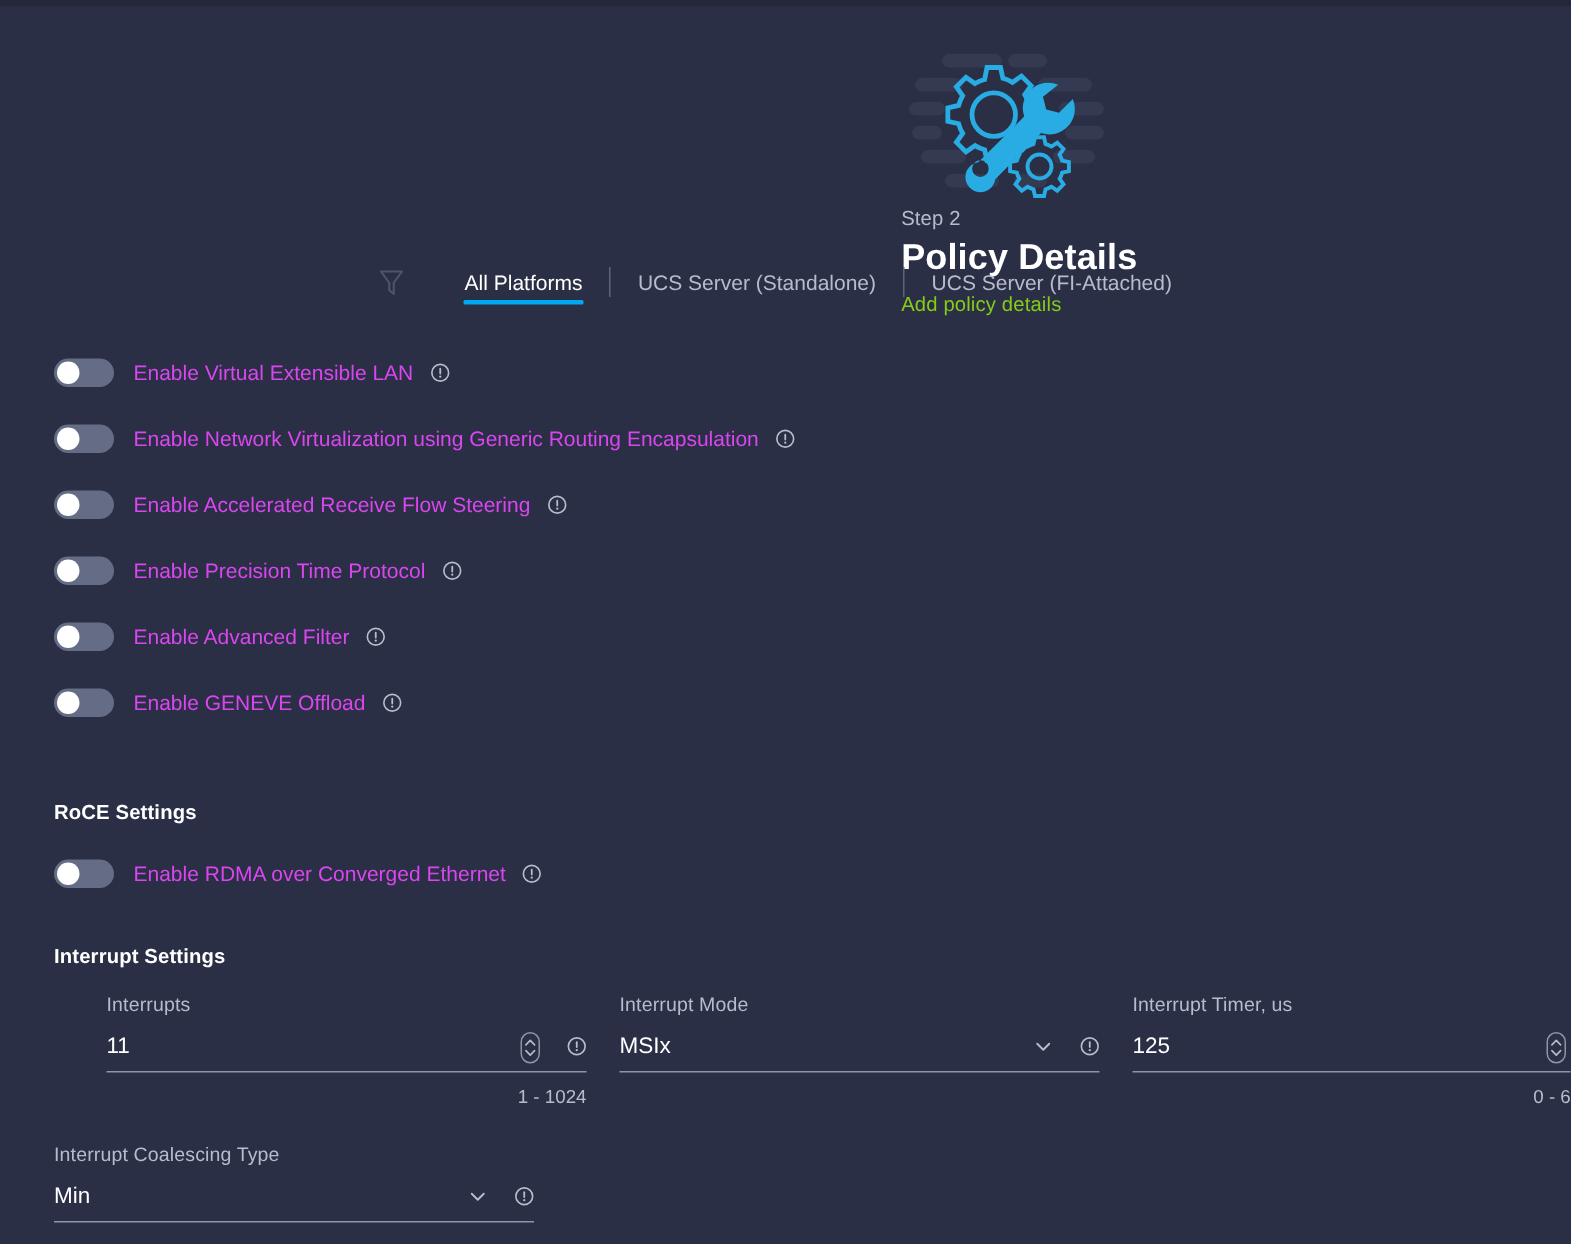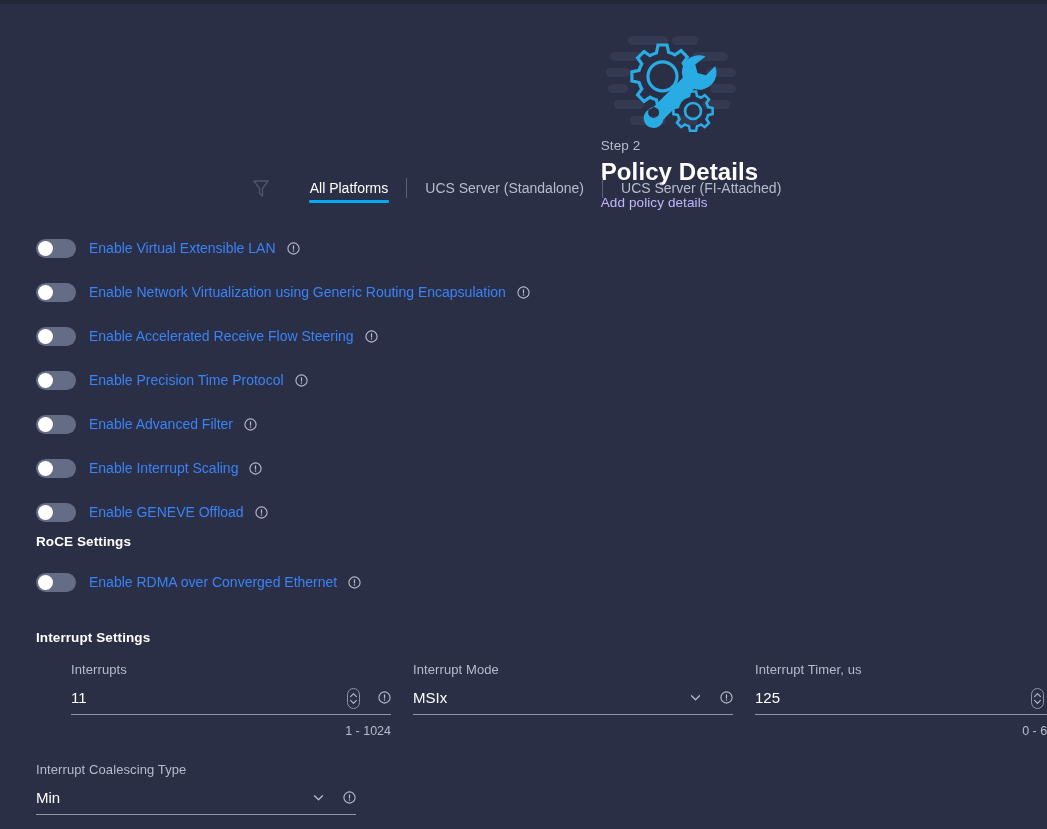--- a/index.html
+++ b/index.html
@@ -64,21 +64,21 @@
   .page-title {
     font-size: 24px;
     font-weight: bold;
     color: #ffffff;
     letter-spacing: .1px;
     margin-bottom: 9px;
   }
 
   .page-subtitle {
     font-size: 13.5px;
-    color: #c4b5fd;
+    color: #84cc16;
     letter-spacing: .1px;
   }
 
   
   .tabs-row {
     position: absolute;
     top: 168px;
     left: 0;
     width: 1047px;
     height: 40px;
@@ -164,21 +164,21 @@
     left: 2px;
     top: 2px;
     width: 15px;
     height: 15px;
     border-radius: 50%;
     background: #ffffff;
   }
 
   .toggle-label {
     font-size: 14px;
-    color: #3b82f6;
+    color: #d946ef;
     margin-left: 13px;
     white-space: nowrap;
   }
 
   .info-icon {
     margin-left: 11px;
     width: 13px;
     height: 13px;
     flex: 0 0 auto;
     display: inline-flex;
@@ -438,33 +438,20 @@
     <div class="toggle-label">Enable Advanced Filter</div>
     <div class="info-icon">
       <svg width="13" height="13" viewBox="0 0 13 13">
           <circle cx="6.5" cy="6.5" r="5.6" fill="none" stroke="#b6bccd" stroke-width="1.1"></circle>
           <rect x="5.9" y="3.2" width="1.2" height="4.4" rx=".6" fill="#b6bccd"></rect>
           <circle cx="6.5" cy="9.1" r=".75" fill="#b6bccd"></circle>
         </svg>
     </div>
   </div>
 
-  <div class="toggle-row">
-    <div class="switch">
-        <div class="knob"></div>
-      </div>
-    <div class="toggle-label">Enable Interrupt Scaling</div>
-    <div class="info-icon">
-      <svg width="13" height="13" viewBox="0 0 13 13">
-          <circle cx="6.5" cy="6.5" r="5.6" fill="none" stroke="#b6bccd" stroke-width="1.1"></circle>
-          <rect x="5.9" y="3.2" width="1.2" height="4.4" rx=".6" fill="#b6bccd"></rect>
-          <circle cx="6.5" cy="9.1" r=".75" fill="#b6bccd"></circle>
-        </svg>
-    </div>
-  </div>
 
   <div class="toggle-row">
     <div class="switch">
         <div class="knob"></div>
       </div>
     <div class="toggle-label">Enable GENEVE Offload</div>
     <div class="info-icon">
       <svg width="13" height="13" viewBox="0 0 13 13">
           <circle cx="6.5" cy="6.5" r="5.6" fill="none" stroke="#b6bccd" stroke-width="1.1"></circle>
           <rect x="5.9" y="3.2" width="1.2" height="4.4" rx=".6" fill="#b6bccd"></rect>

